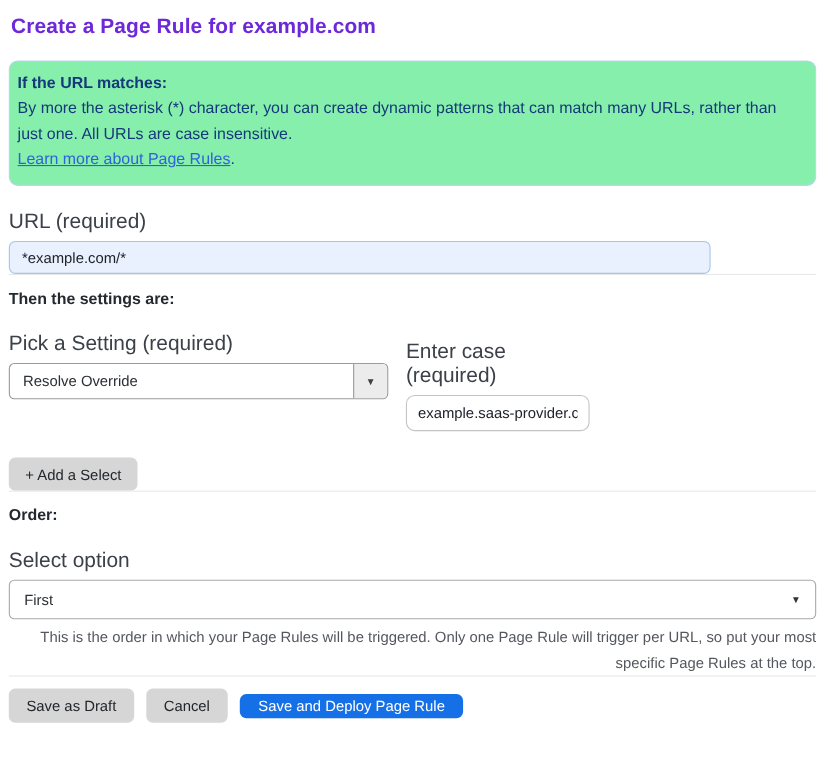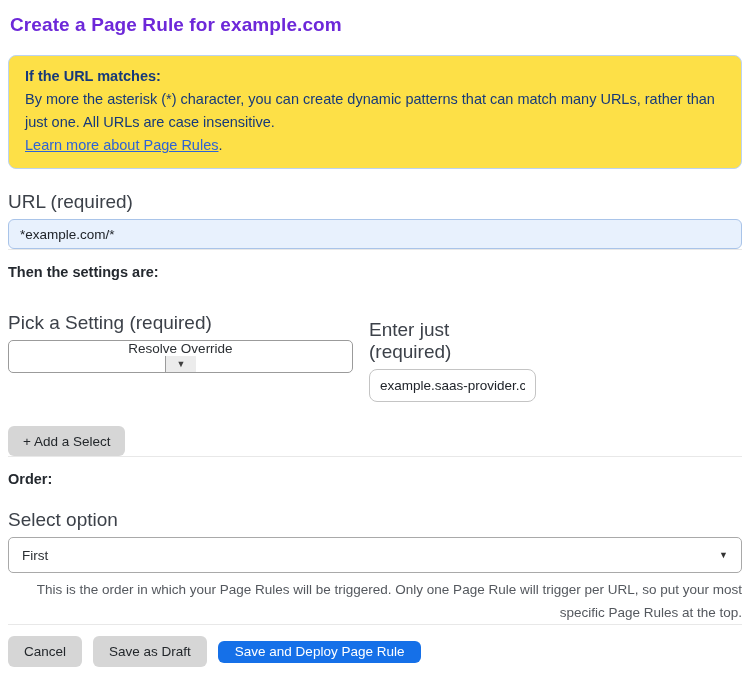--- a/index.html
+++ b/index.html
@@ -15,24 +15,24 @@
     font-size: 19px;
     font-weight: 700;
     color: #6d28d9;
     margin: 2px 0 0 2px;
     letter-spacing: 0.1px;
   }
 
   
   .info-box {
     margin-top: 19px;
-    background: #fde047;
+    background: #86efac;
     border: 1px solid #bcd3f1;
     border-radius: 8px;
-    padding: 9px 14px 11px 16px;
+    padding: 9px 14px 11px 7px;
     color: #16397a;
     font-size: 14.5px;
     line-height: 23px;
   }
   .info-heading { font-weight: 700; }
   .info-link-line a {
     color: #2e63d6;
     text-decoration: underline;
     cursor: pointer;
   }
@@ -42,21 +42,21 @@
   .field-label {
     display: block;
     font-size: 19px;
     color: #3c4149;
     margin-top: 22px;
   }
 
   
   .url-input {
     margin-top: 6px;
-    width: 734px;
+    width: 638px;
     height: 30px;
     background: #e8f1fd;
     border: 1px solid #a9c4e9;
     border-radius: 6px;
     padding: 0 11px;
     font-family: "Liberation Sans", sans-serif;
     font-size: 13.5px;
     color: #20242a;
     outline: none;
   }
@@ -87,21 +87,20 @@
     margin-top: 6px;
     width: 345px;
     height: 33px;
     background: #ffffff;
     border: 1px solid #9b9b9b;
     border-radius: 5px;
     display: flex;
     align-items: center;
     cursor: pointer;
     overflow: hidden;
-    flex-direction: column;
   }
   .setting-select .select-text {
     flex: 1;
     padding: 0 12px;
     font-size: 13.5px;
     color: #2b2f33;
   }
   .setting-select .select-arrow-box {
     width: 31px;
     height: 100%;
@@ -201,30 +200,30 @@
     </div>
   </div>
 
   <label class="field-label">URL (required)</label>
   <input class="url-input" type="text" value="*example.com/*" style="">
 
   <hr class="divider divider-1">
 
   <h2 class="section-heading">Then the settings are:</h2>
 
-  <div class="settings-row" style="margin-top:32px">
+  <div class="settings-row" style="margin-top:22px">
     <div class="setting-col">
       <label class="field-label">Pick a Setting (required)</label>
       <div class="setting-select">
         <span class="select-text">Resolve Override</span>
         <span class="select-arrow-box">▼</span>
       </div>
     </div>
     <div class="value-col">
-      <label class="field-label">Enter just (required)</label>
+      <label class="field-label">Enter case (required)</label>
       <input class="value-input" type="text" value="example.saas-provider.com" style="">
     </div>
   </div>
 
   <button class="gray-btn add-setting-btn">+ Add a Select</button>
 
   <hr class="divider divider-2">
 
   <h2 class="section-heading">Order:</h2>
 
@@ -232,18 +231,18 @@
   <div class="order-select">
     <span class="select-text">First</span>
     <span class="select-arrow">▼</span>
   </div>
 
   <p class="help-text">This is the order in which your Page Rules will be triggered. Only one Page Rule will trigger per URL, so put your most specific Page Rules at the top.</p>
 
   <hr class="divider divider-3">
 
   <div class="footer-buttons">
+    <button class="gray-btn">Save as Draft</button>
     <button class="gray-btn">Cancel</button>
-    <button class="gray-btn">Save as Draft</button>
     <button class="blue-btn">Save and Deploy Page Rule</button>
   </div>
 
 </div>
 
 </body></html>

